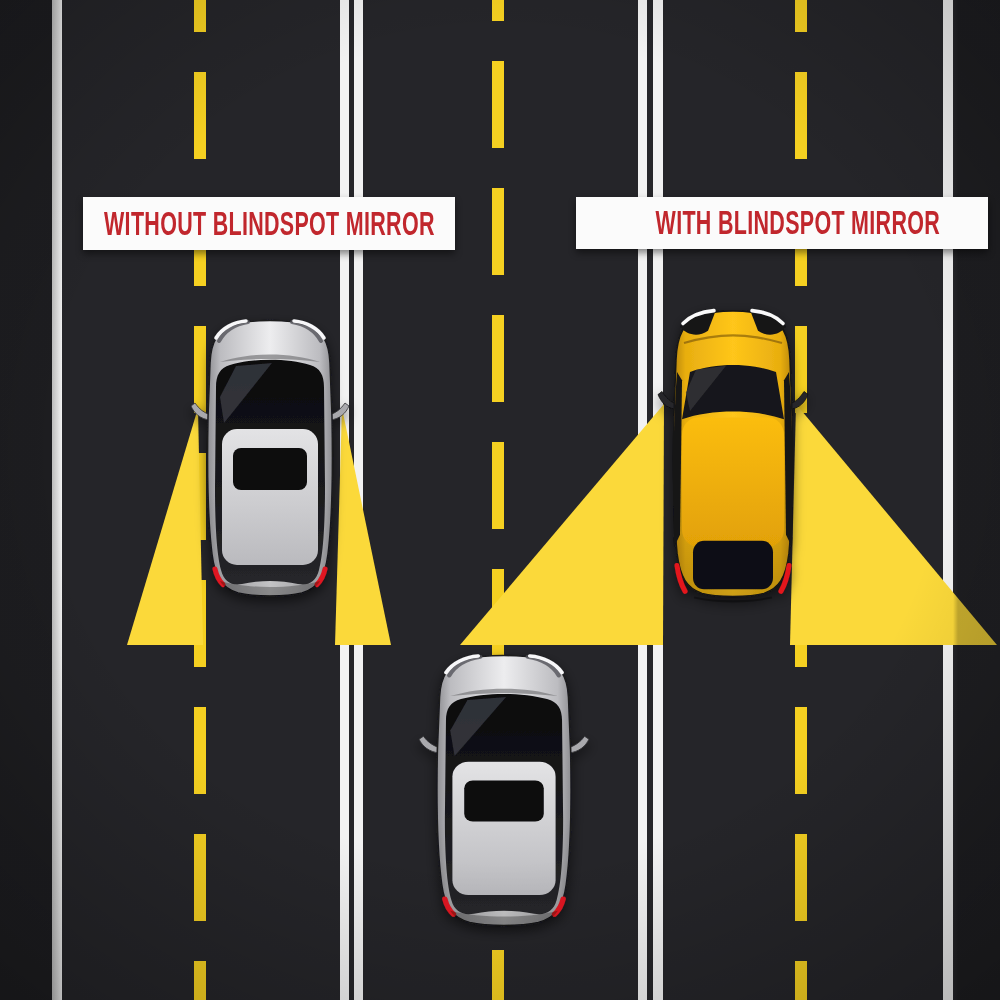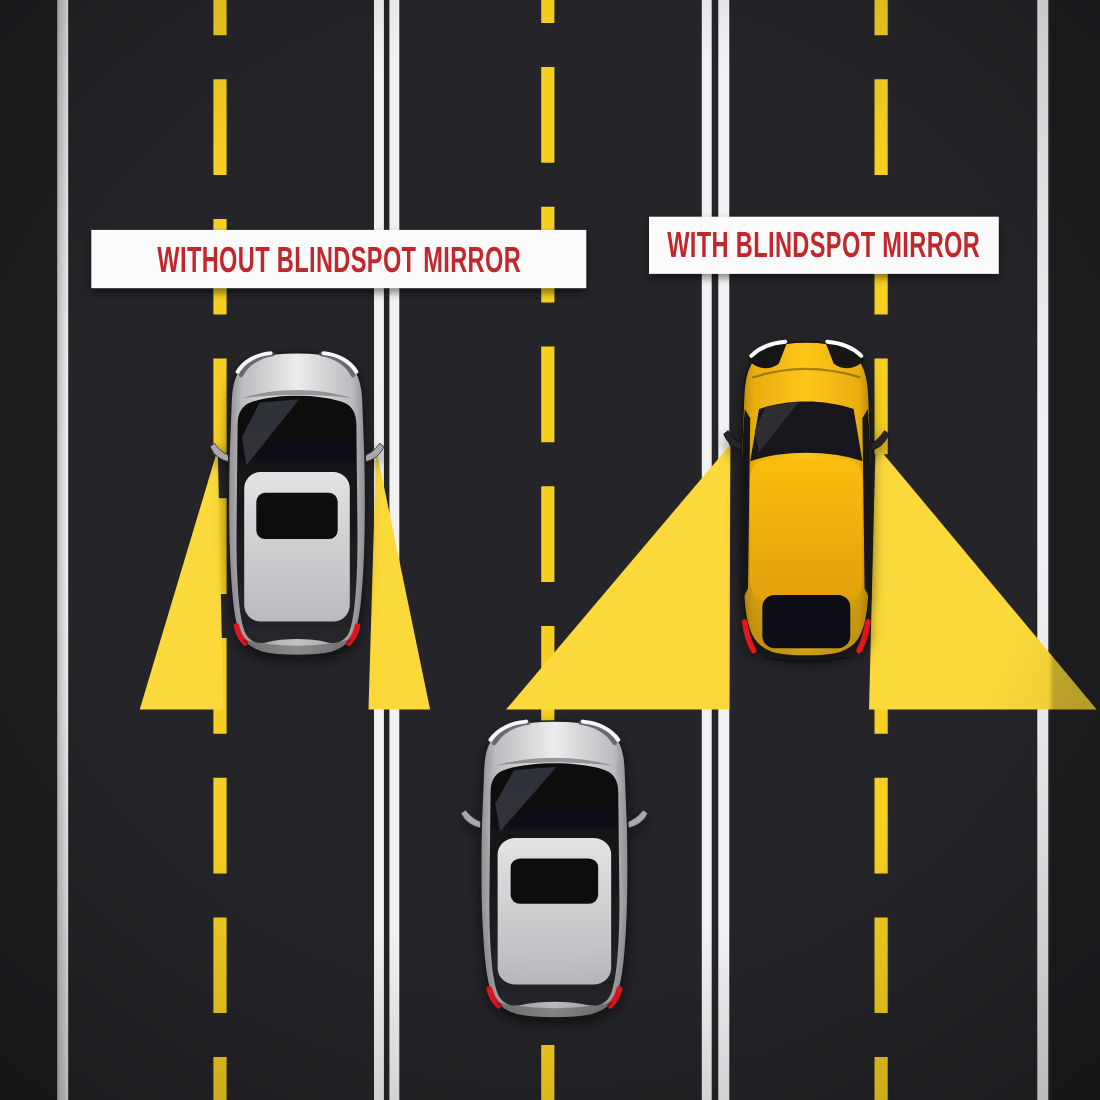--- a/index.html
+++ b/index.html
@@ -5,22 +5,22 @@
   html,body{margin:0;padding:0;background:#111;}
   .stage{position:relative;width:1000px;height:1000px;overflow:hidden;
          background:var(--road,#252529);font-family:"Liberation Sans",sans-serif;}
   .stage svg{position:absolute;left:0;top:0;}
   .vignette{position:absolute;inset:0;pointer-events:none;
     background:
       linear-gradient(to right, rgba(0,0,0,.22) 0 52px, rgba(0,0,0,0) 62px calc(100% - 47px), rgba(0,0,0,.22) calc(100% - 42px)),
       radial-gradient(ellipse 80% 75% at 50% 45%, rgba(0,0,0,0) 55%, rgba(0,0,0,.28) 100%);}
   .banner{position:absolute;display:flex;align-items:center;justify-content:center;
     background:var(--banner_bg,#fbfbfb);box-shadow:0 4px 7px rgba(0,0,0,.45);}
-  .banner-left{left:83px;top:197px;width:450px;height:53px;margin-top:12px;}
-  .banner-right{left:590px;top:197px;width:318px;height:52px;}
+  .banner-left{left:83px;top:197px;width:372px;height:53px;}
+  .banner-right{left:576px;top:197px;width:380px;height:52px;padding-left:32px;}
   .banner span{display:inline-block;white-space:nowrap;color:var(--banner_text,#c1272d);
     font-weight:700;font-size:33px;letter-spacing:0.5px;transform:scaleX(.65);}
 </style>
 </head>
 <body>
 
 <div class="stage">
   <svg width="1000" height="1000" viewBox="0 0 1000 1000">
     <defs>
       <linearGradient id="silverBody" x1="0" y1="0" x2="1" y2="0">

